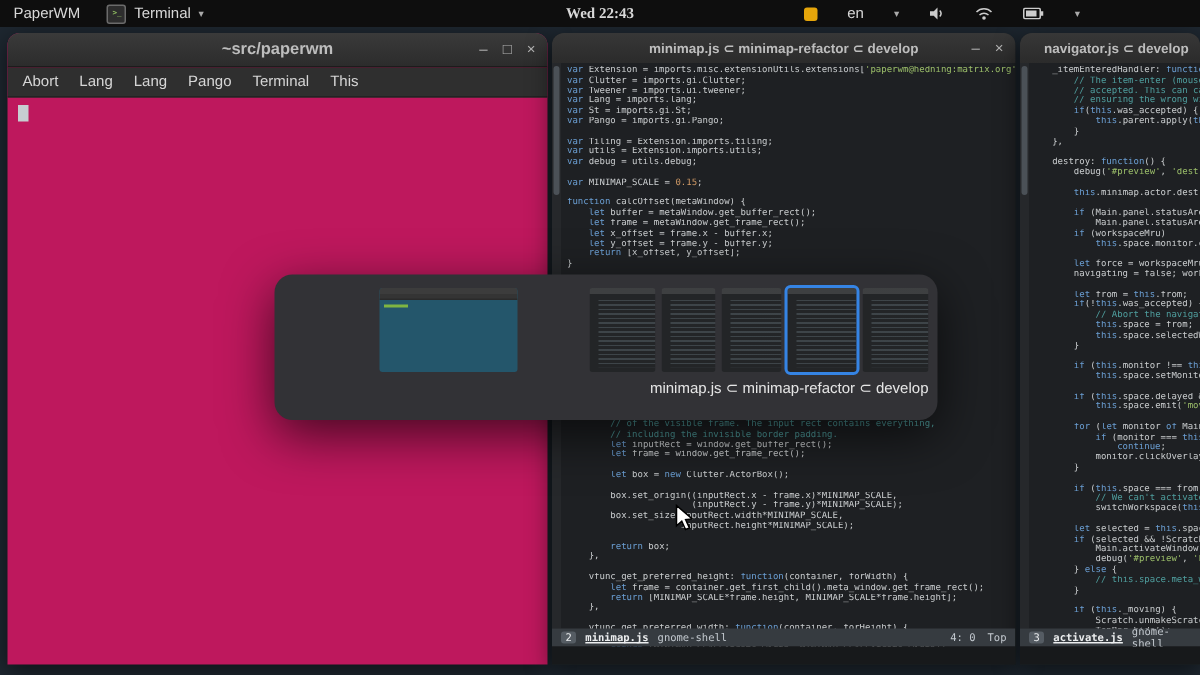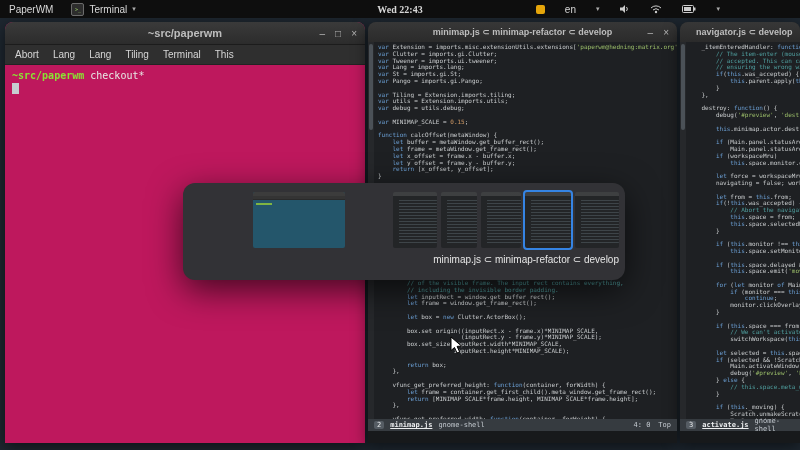--- a/index.html
+++ b/index.html
@@ -130,27 +130,25 @@
       <div class="t-buttons">
         <span>–</span>
         <span>□</span>
         <span>×</span>
       </div>
     </div>
     <div class="menubar">
       <span class="menu-item">Abort</span>
       <span class="menu-item">Lang</span>
       <span class="menu-item">Lang</span>
-      <span class="menu-item">Tiling</span>
+      <span class="menu-item">Pango</span>
       <span class="menu-item">Terminal</span>
       <span class="menu-item">This</span>
     </div>
     <div class="term-body">
-      <div><span class="p-path">~src/paperwm</span>
-        <span class="p-branch">checkout*</span></div>
       <div><span class="cursor-block"></span></div>
     </div>
   </div>
 
   <div class="window editor mid">
     <div class="titlebar">
       <span>minimap.js ⊂ minimap-refactor ⊂ develop</span>
       <div class="t-buttons">
         <span>–</span>
         <span>×</span>

